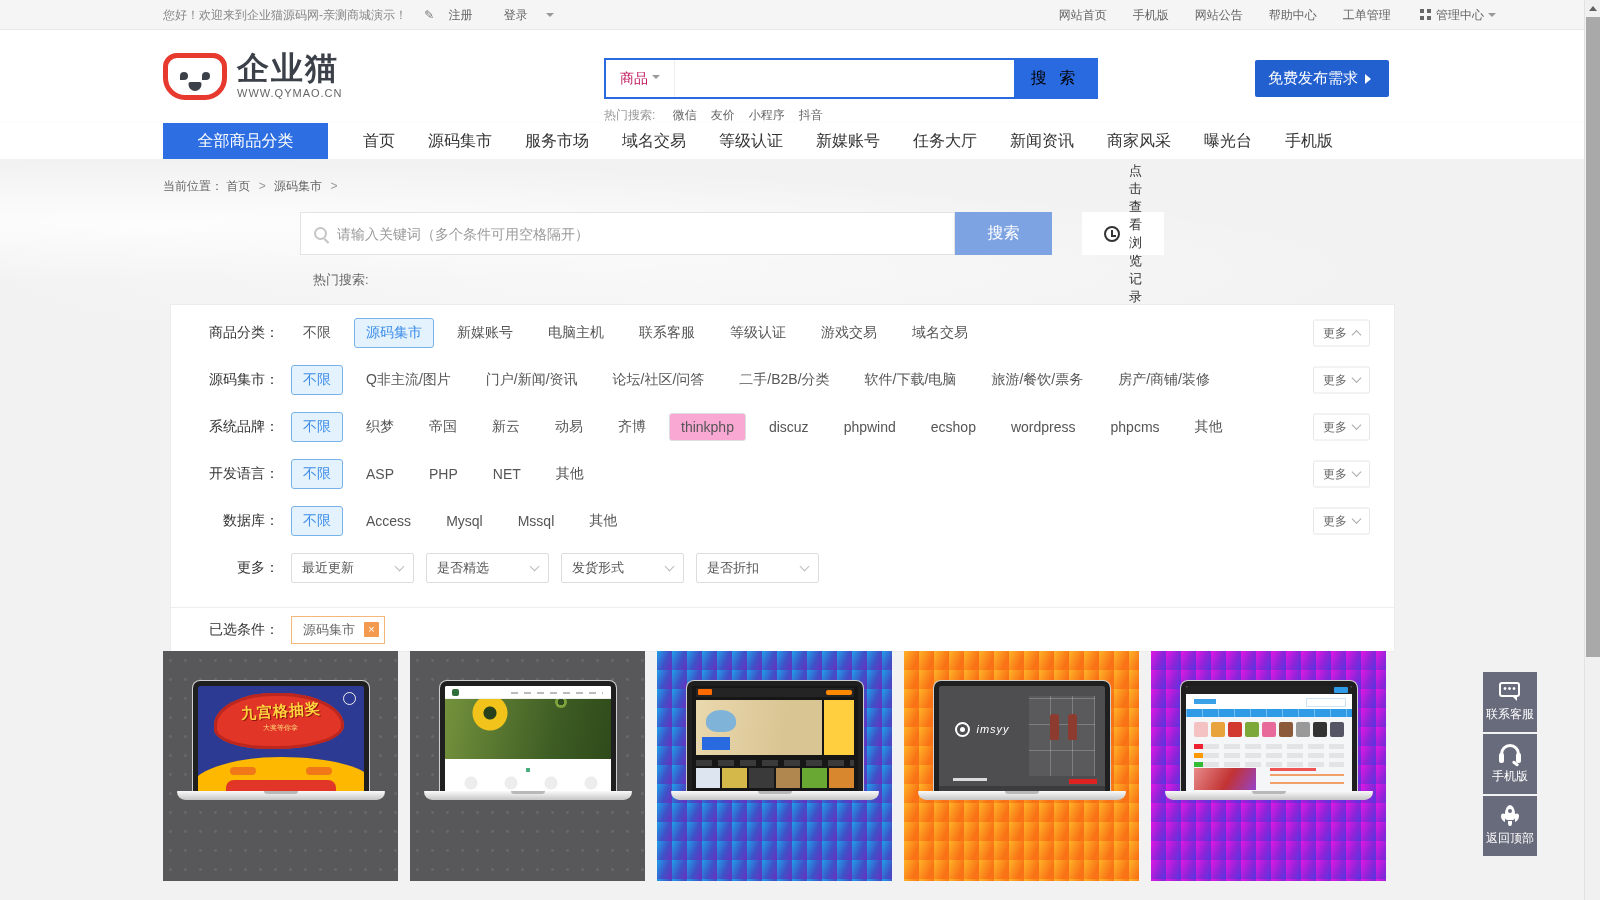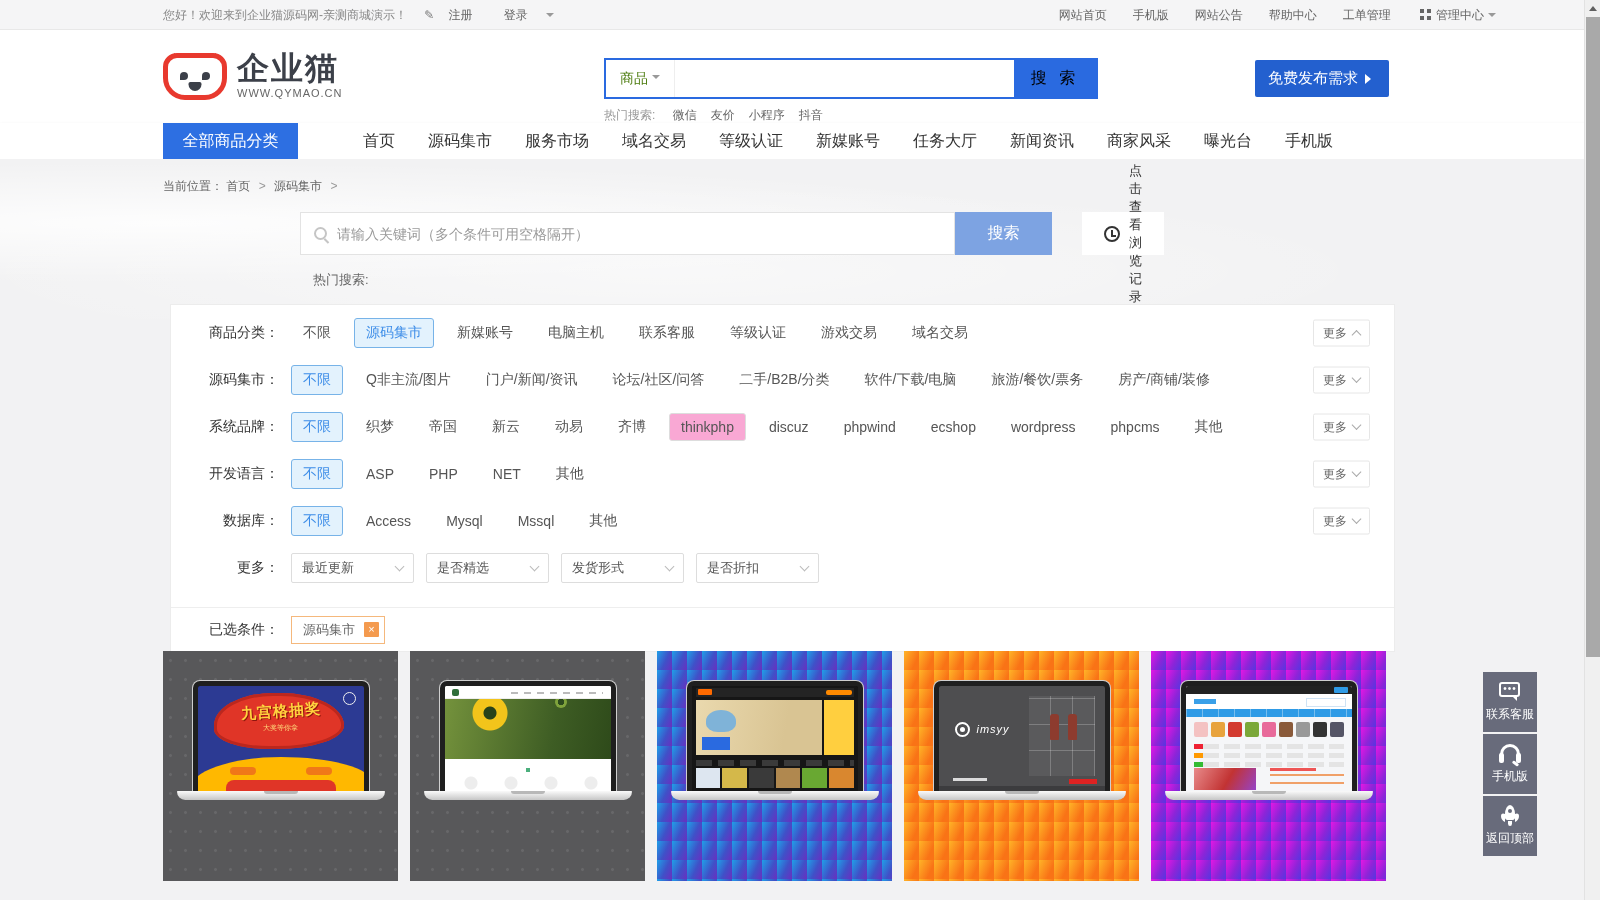--- a/index.html
+++ b/index.html
@@ -29,31 +29,31 @@
   .earr{right:3px;transform:rotate(18deg)}
   .cat-face{position:absolute;left:0;top:8px;width:64px;height:47px;background:#fff;border:5px solid #e8392e;border-radius:14px 14px 22px 22px}
   .eye{position:absolute;top:14px;width:8px;height:8px;background:#3c4049;border-radius:50% 50% 50% 0}
   .eye.l{left:12px}.eye.r{right:12px}
   .nose{position:absolute;left:50%;top:24px;transform:translateX(-50%);width:13px;height:9px;background:#3c4049;border-radius:2px 2px 7px 7px}
   .logo-txt{display:flex;flex-direction:column;padding-top:6px}
   .logo-name{font-size:32px;font-weight:bold;color:#3c4049;letter-spacing:2px;line-height:34px}
   .logo-url{font-size:11px;color:#666;letter-spacing:1px;margin-top:2px;align-self:flex-end}
 
   .hsearch{position:absolute;left:604px;top:27px;width:494px;height:41px;border:2px solid #2a6ae0;background:#fff;display:flex;align-items:stretch}
-  .hs-cat{display:flex;align-items:center;padding:0 14px;font-size:14px;color:#4d7c0f;border-right:1px solid #eee;cursor:pointer;white-space:nowrap}
+  .hs-cat{display:flex;align-items:center;padding:0 14px;font-size:14px;color:#be185d;border-right:1px solid #eee;cursor:pointer;white-space:nowrap}
   .hs-input{flex:1;border:none;outline:none;font-size:14px;padding:0 10px;min-width:0}
   .hs-btn{width:82px;background:#2a6ae0;color:#000000;font-size:16px;border:none;cursor:pointer;letter-spacing:4px}
   .hot-line{position:absolute;left:604px;top:76px;font-size:12px;color:#999}
   .hot-line a{color:#666;margin-left:14px}
   .pub-btn{position:absolute;left:1255px;top:29px;width:134px;height:37px;background:#2360cf;color:#fff;font-size:15px;border:none;border-radius:2px;cursor:pointer;display:flex;align-items:center;justify-content:center}
   .parrow{display:inline-block;width:0;height:0;border:5px solid transparent;border-left:6px solid #fff;margin-left:7px}
 
   
   .nav{position:absolute;top:123px;left:0;width:1600px;height:36px;background:#fff;box-shadow:0 1px 3px rgba(0,0,0,.08)}
-  .nav-all{position:absolute;left:163px;top:0;width:135px;height:36px;background:#2d6fe2;color:#fff;font-size:16px;display:flex;align-items:center;justify-content:center;cursor:pointer}
+  .nav-all{position:absolute;left:163px;top:0;width:165px;height:36px;background:#2d6fe2;color:#fff;font-size:16px;display:flex;align-items:center;justify-content:center;cursor:pointer}
   .nav-items{position:absolute;left:330px;top:0;height:36px;display:flex;align-items:center}
   .nav-items a{font-size:16px;color:#333;margin-left:33px;white-space:nowrap}
 
   
   .content{position:absolute;top:159px;left:0;width:1600px;height:741px;background:#f2f2f3;overflow:hidden}
   .content::before{content:"";position:absolute;left:0;top:0;width:100%;height:160px;
     background:radial-gradient(ellipse at 10% 40%,rgba(255,255,255,.85),rgba(255,255,255,0) 45%),
                radial-gradient(ellipse at 42% 70%,rgba(255,255,255,.5),rgba(255,255,255,0) 55%)}
   .crumb{position:absolute;left:163px;top:19px;font-size:12px;color:#666}
   .crumb a{color:#666}

